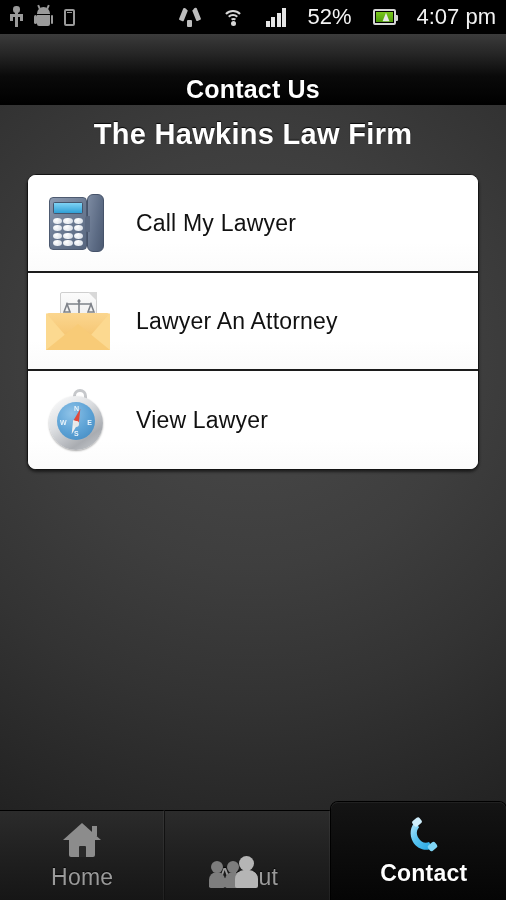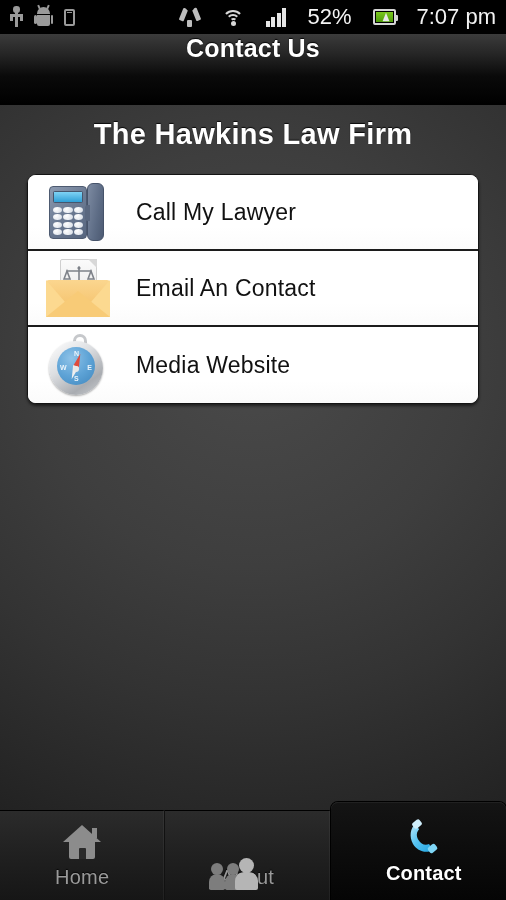--- a/index.html
+++ b/index.html
@@ -136,21 +136,21 @@
   .ic-batt .bolt {
     position:absolute; left:7px; top:1px; width:0; height:0;
     border-left:4px solid transparent; border-right:4px solid transparent;
     border-bottom:10px solid #eaeaea; transform:scale(0.85);
   }
 
   
   .titlebar {
     position:absolute; top:34px; left:0; width:506px; height:71px;
     background:linear-gradient(180deg,#3b3b3b 0%,#262626 28%,#0a0a0a 60%,#000 100%);
-    display:flex; align-items:flex-start; justify-content:center;
+    display:flex; align-items:flex-end; justify-content:center;
     border-bottom:1px solid #000;
   }
   .titlebar .t {
     color:#fff; font-size:25px; font-weight:bold; letter-spacing:0.2px;
     text-shadow:0 -1px 1px rgba(0,0,0,0.9);
   }
 
   
   .content {
     position:absolute; top:105px; left:0; width:506px; height:705px;
@@ -171,21 +171,21 @@
   .card {
     margin:23px 27px 0 27px;
     background:#fff;
     border-radius:9px;
     border:1px solid #141414;
     overflow:hidden;
     box-shadow:0 2px 3px rgba(0,0,0,0.55);
   }
   .row {
     display:flex; align-items:center;
-    height:76px;
+    height:98px;
     background:linear-gradient(180deg,#ffffff 0%,#ffffff 70%,#fbfbfb 100%);
     border-bottom:2px solid #1c1c1c;
     padding-left:14px;
   }
   .row:last-child { border-bottom:none; }
   .row .ic {
     width:72px; height:72px; flex:none;
     display:flex; align-items:center; justify-content:center;
     position:relative;
   }
@@ -349,21 +349,21 @@
   .tab {
     flex:1; height:90px;
     display:flex; flex-direction:column; align-items:center; justify-content:center;
     gap:4px;
     border-right:1px solid #111;
     box-shadow:inset -1px 0 0 rgba(255,255,255,0.05);
     position:relative;
   }
   .tab:last-child { border-right:none; box-shadow:none;padding-left:11px; }
   .tab .tlbl {
-    color:#9a9a9a; font-size:20px; letter-spacing:0.2px;
+    color:#9a9a9a; font-size:23px; letter-spacing:0.2px;
     text-shadow:0 -1px 1px rgba(0,0,0,0.8);
   }
   .tab.active {
     background:linear-gradient(180deg,#141414 0%,#050505 100%);
     height:98px;
     border-radius:7px 7px 0 0;
     border-right:none;
     box-shadow:0 0 0 1px #000, inset 0 1px 0 rgba(255,255,255,0.06);
     z-index:3;
   }
@@ -455,21 +455,21 @@
         <span></span>
           <span></span>
           <span></span>
           <span></span>
       </span>
       <span class="sb-pct">52%</span>
       <span class="ic-batt">
         <span class="fill"></span>
           <span class="bolt"></span>
       </span>
-      <span class="sb-text">7:07 pm</span>
+      <span class="sb-text">4:07 pm</span>
     </div>
   </div>
 
   <div class="titlebar">
     <span class="t">Contact Us</span>
   </div>
 
   <div class="content">
 
     <div class="appheading">The Hawkins Law Firm</div>
@@ -514,42 +514,42 @@
                 <path d="M28 8 L25 16 L31 16 Z"></path>
               </g>
               <circle cx="16" cy="5" r="1.6" fill="#7e8289"></circle>
             </svg>
             <div class="back"></div>
             <div class="flapL"></div>
             <div class="flapR"></div>
             <div class="front"></div>
           </div>
         </div>
-        <div class="lbl">Email An Contact</div>
+        <div class="lbl">Lawyer An Attorney</div>
       </div>
 
 
       <div class="row">
         <div class="ic">
           <div class="comp">
             <div class="loop"></div>
             <div class="bezel">
               <div class="face">
                 <span class="ltr" style="left:17px;  top:3px;">N</span>
                 <span class="ltr" style="left:17px;  bottom:3px;">S</span>
                 <span class="ltr" style="left:3px;   top:17px;">W</span>
                 <span class="ltr" style="right:3px;  top:17px;">E</span>
                 <div class="needle-n"></div>
                 <div class="needle-s"></div>
                 <div class="hub"></div>
               </div>
             </div>
           </div>
         </div>
-        <div class="lbl">Media Website</div>
+        <div class="lbl">View Lawyer</div>
       </div>
 
     </div>
   </div>
 
   <div class="tabbar">
 
     <div class="tab">
       <div class="tic">
         <div class="ic-home">

